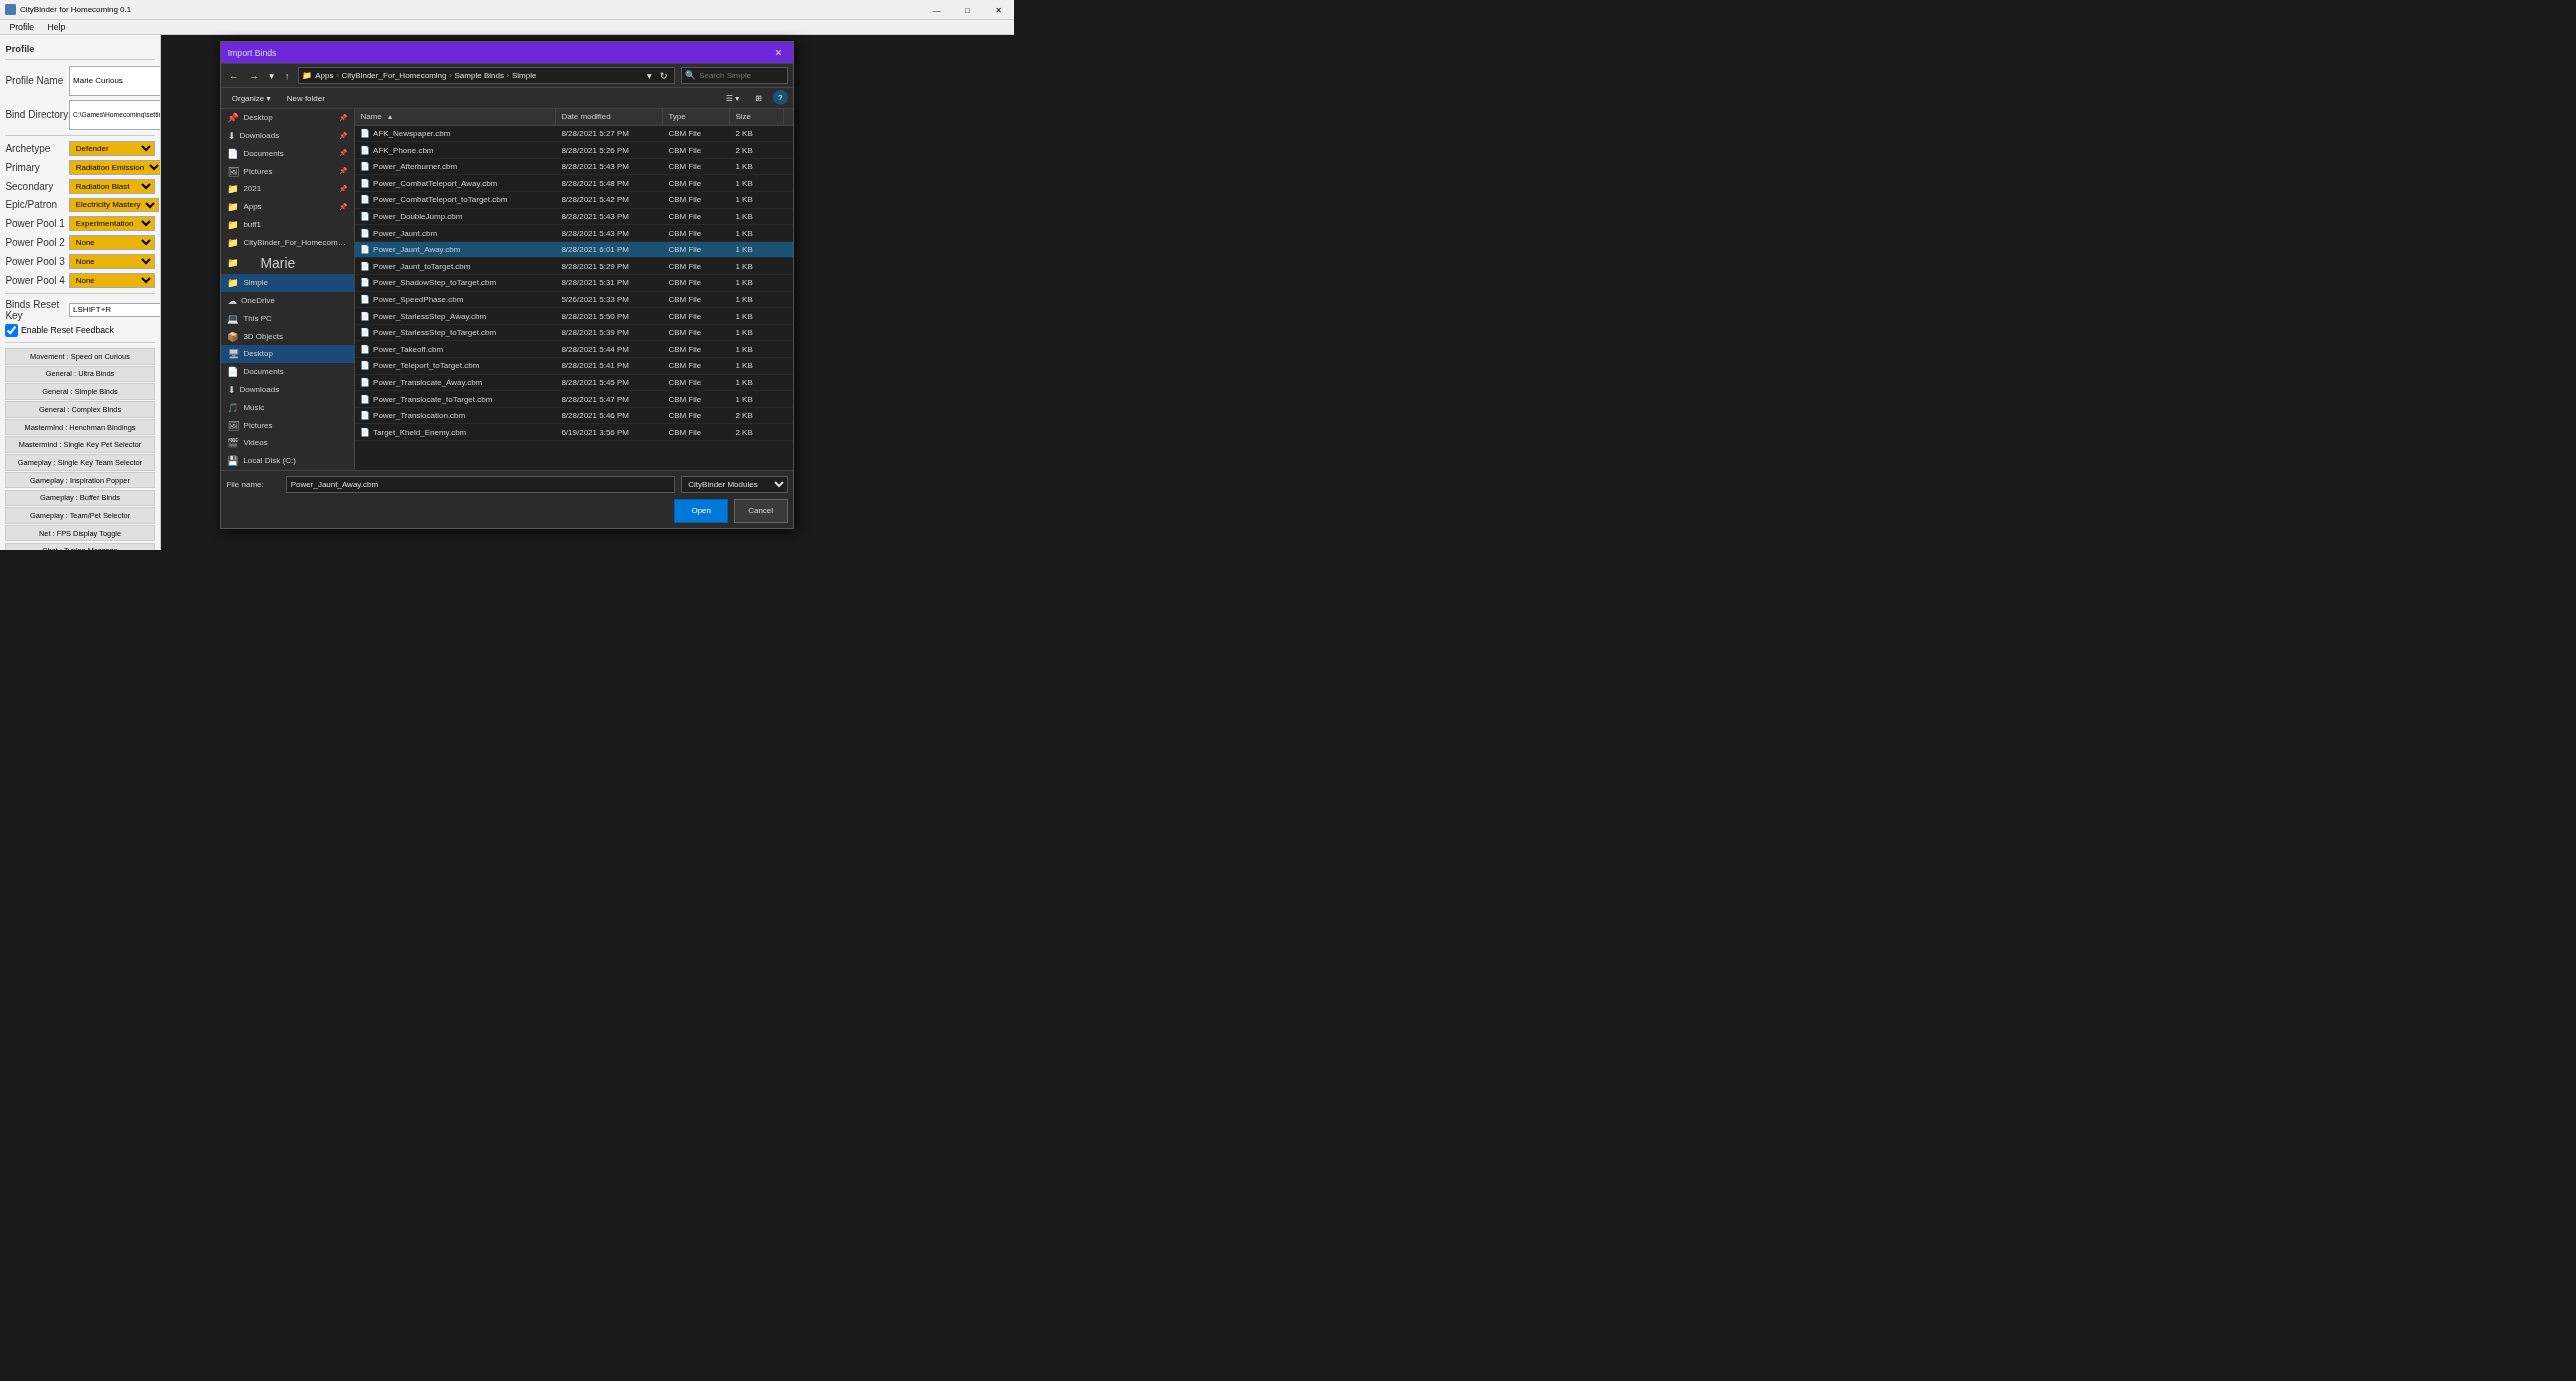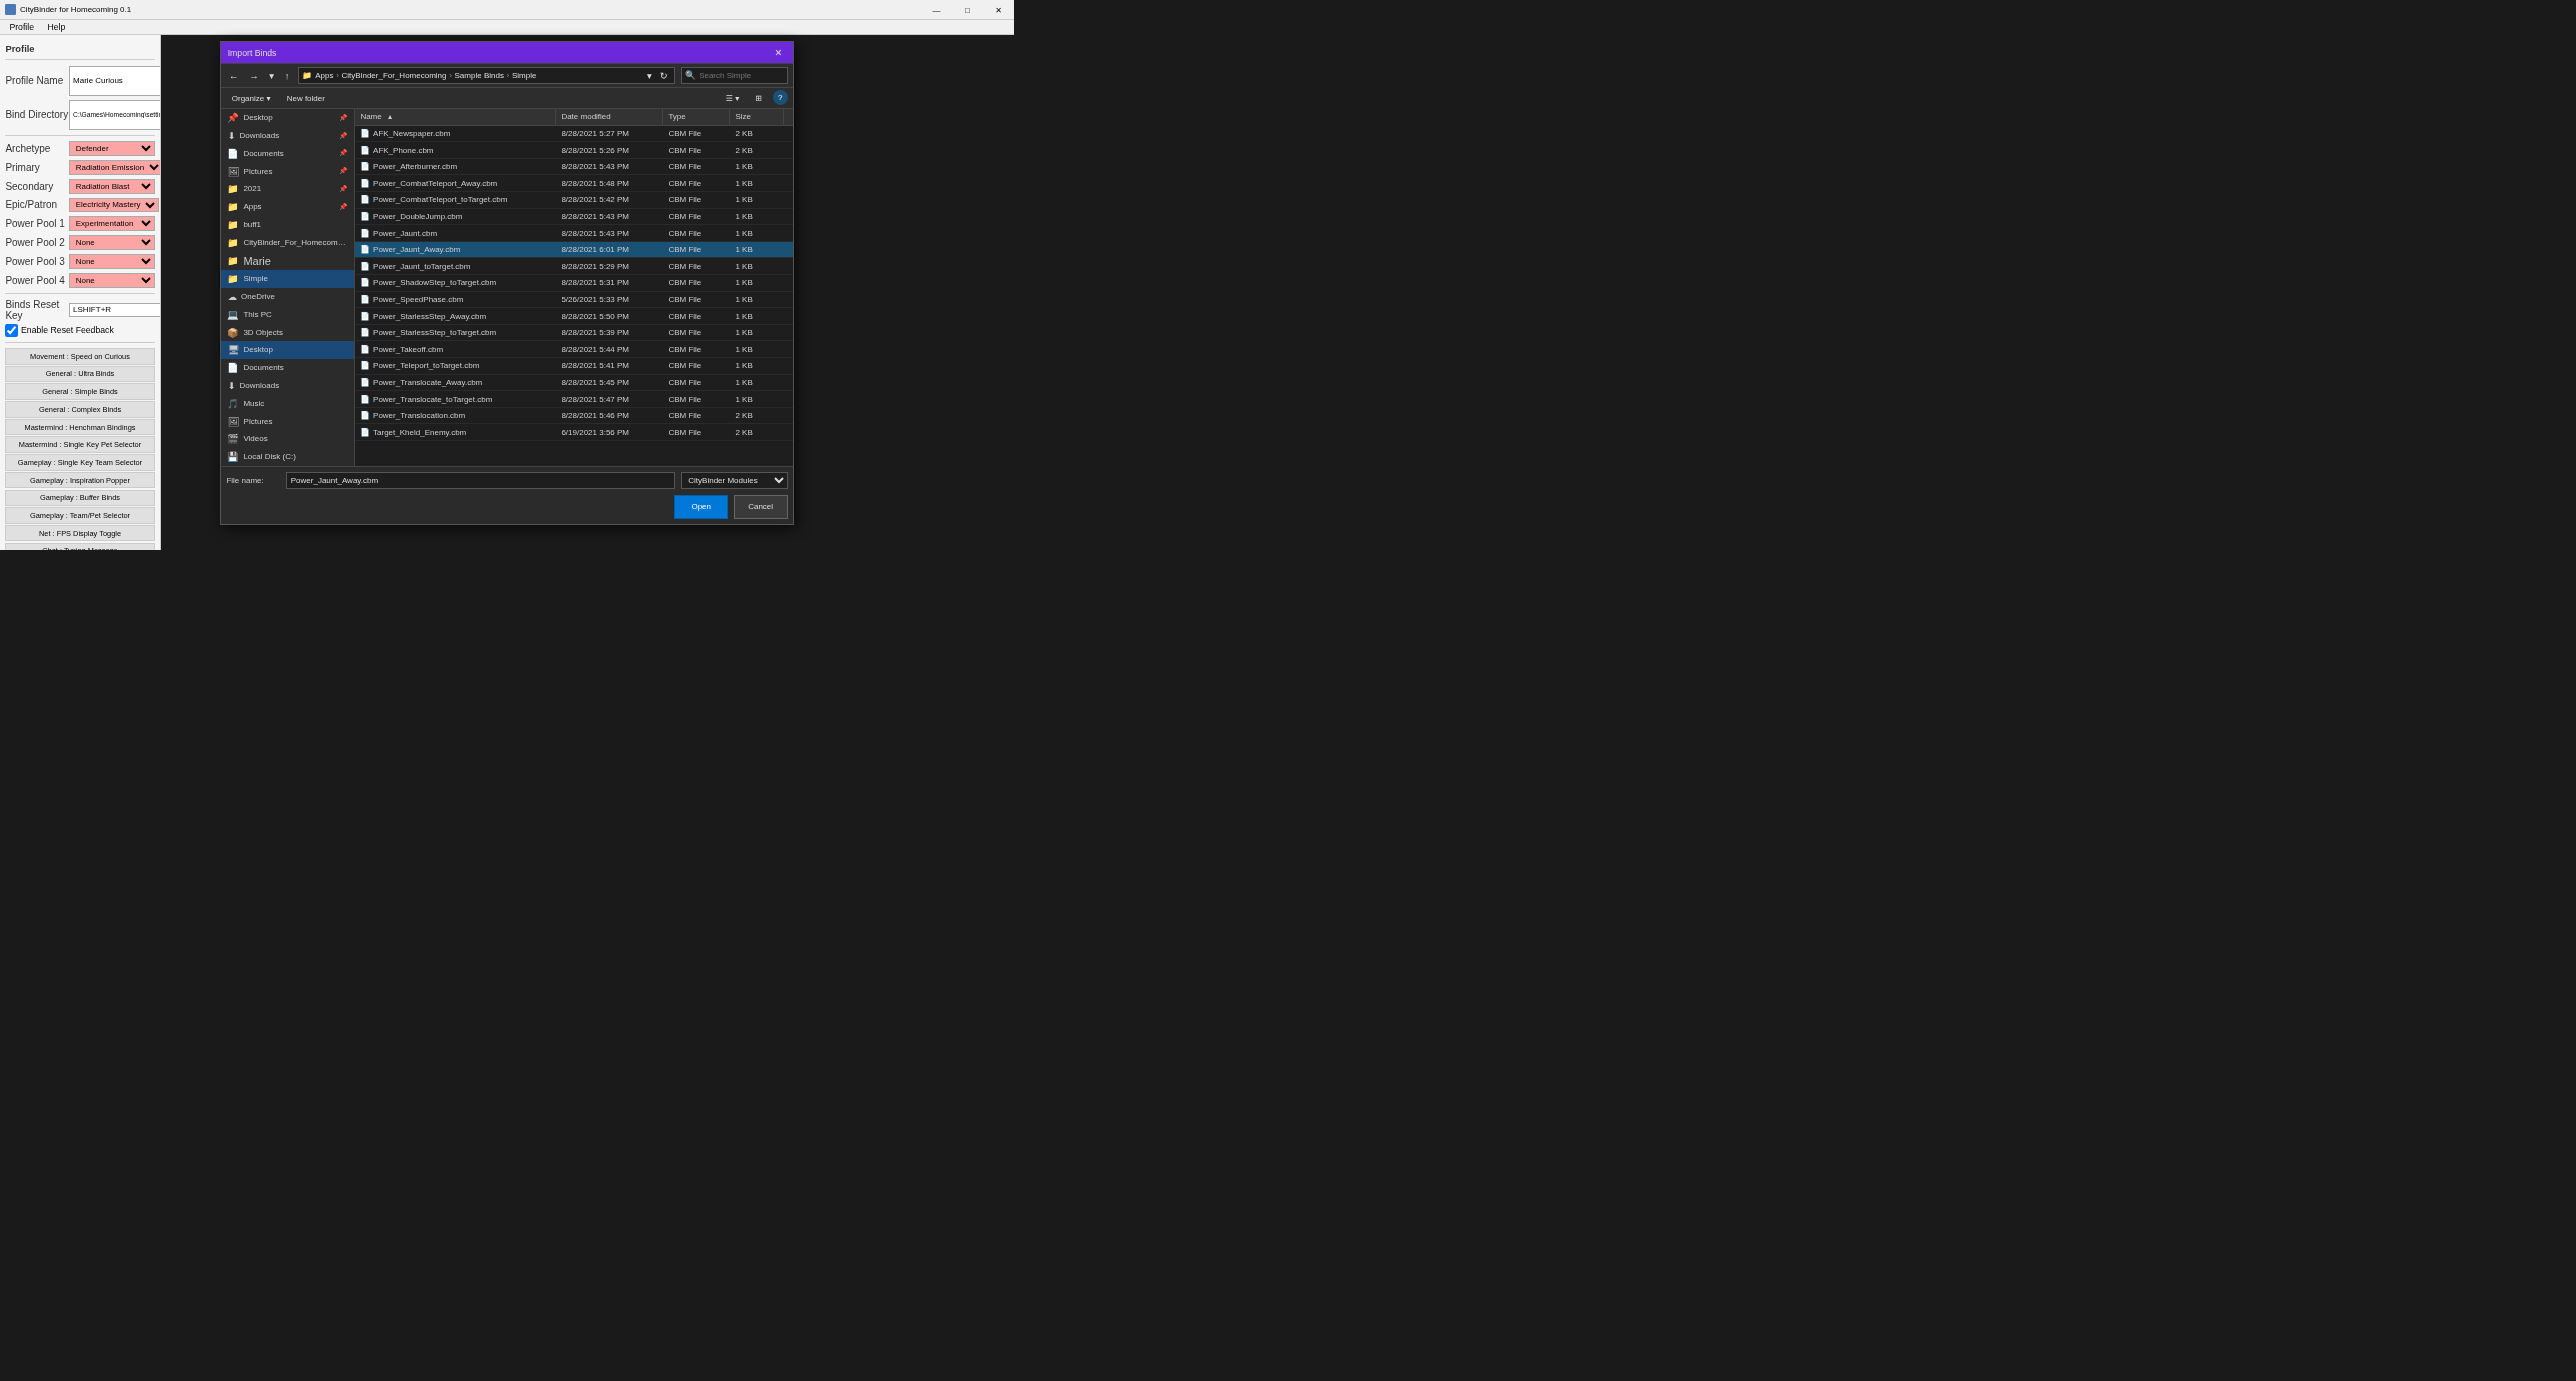--- a/index.html
+++ b/index.html
@@ -105,21 +105,21 @@
       height: 30px;
       border: 0.7px solid #aaa;
       background: #fff;
       padding: 1.3px 2.7px;
       font-size: 8px;
     }
     .form-select {
       flex: 1;
       height: 14.8px;
       border: 0.7px solid #aaa;
-      background: #fca5a5;
+      background: #eab308;
       padding: 0.7px 1.3px;
       font-size: 8px;
     }
     .divider { height: 0.7px; background: #ccc; margin: 5.4px 0; }
     .binds-reset-row {
       display: flex;
       align-items: center;
       margin-bottom: 2.7px;
     }
     .binds-key {
@@ -613,21 +613,21 @@
               <div class="sidebar-item">
                 <span class="sidebar-icon">📁</span>
                 <span style="font-size: 8px; overflow: hidden; text-overflow: ellipsis; white-space: nowrap;">buff1</span>
               </div>
               <div class="sidebar-item">
                 <span class="sidebar-icon">📁</span>
                 <span style="font-size: 8px; overflow: hidden; text-overflow: ellipsis; white-space: nowrap;">CityBinder_For_Homecoming_v0.1</span>
               </div>
               <div class="sidebar-item">
                 <span class="sidebar-icon">📁</span>
-                <span style="font-size: 11px; overflow: hidden; text-overflow: ellipsis; white-space: nowrap;">Marie</span>
+                <span style="font-size: 14px; overflow: hidden; text-overflow: ellipsis; white-space: nowrap; margin-left: 17px;">Marie</span>
               </div>
               <div class="sidebar-item active">
                 <span class="sidebar-icon">📁</span>
                 <span style="font-size: 8px; overflow: hidden; text-overflow: ellipsis; white-space: nowrap;">Simple</span>
               </div>
               <div class="sidebar-item">
                 <span class="sidebar-icon">☁</span>
                 <span style="font-size: 8px; overflow: hidden; text-overflow: ellipsis; white-space: nowrap;">OneDrive</span>
               </div>
               <div class="sidebar-item">

